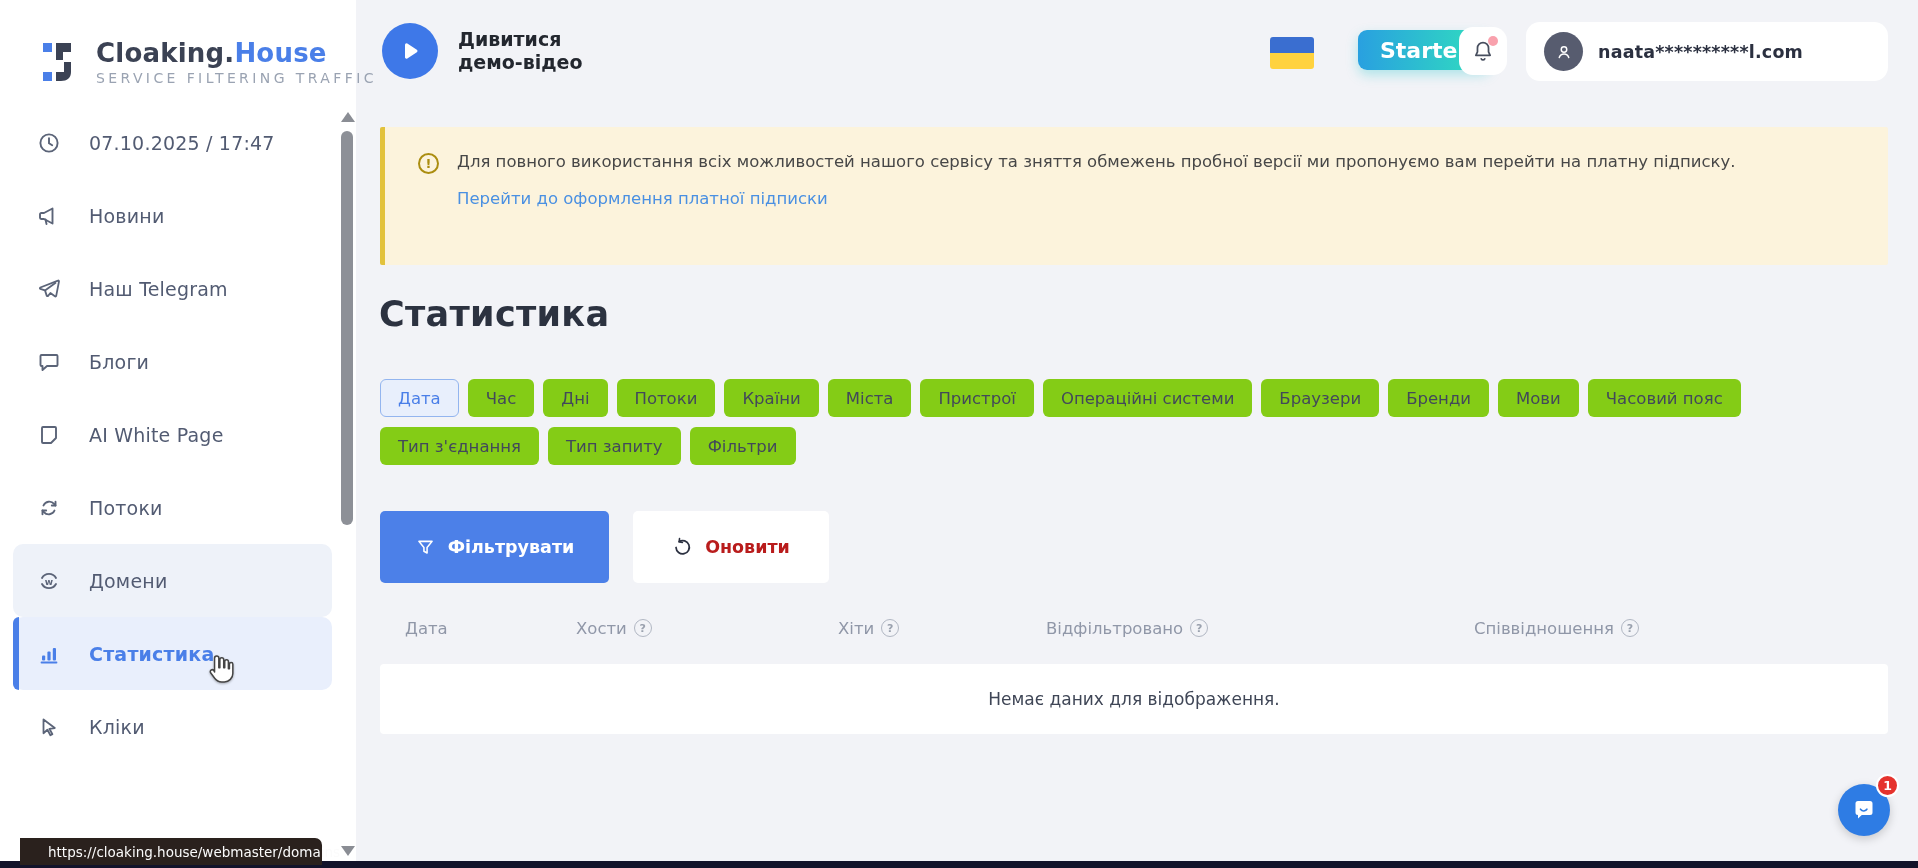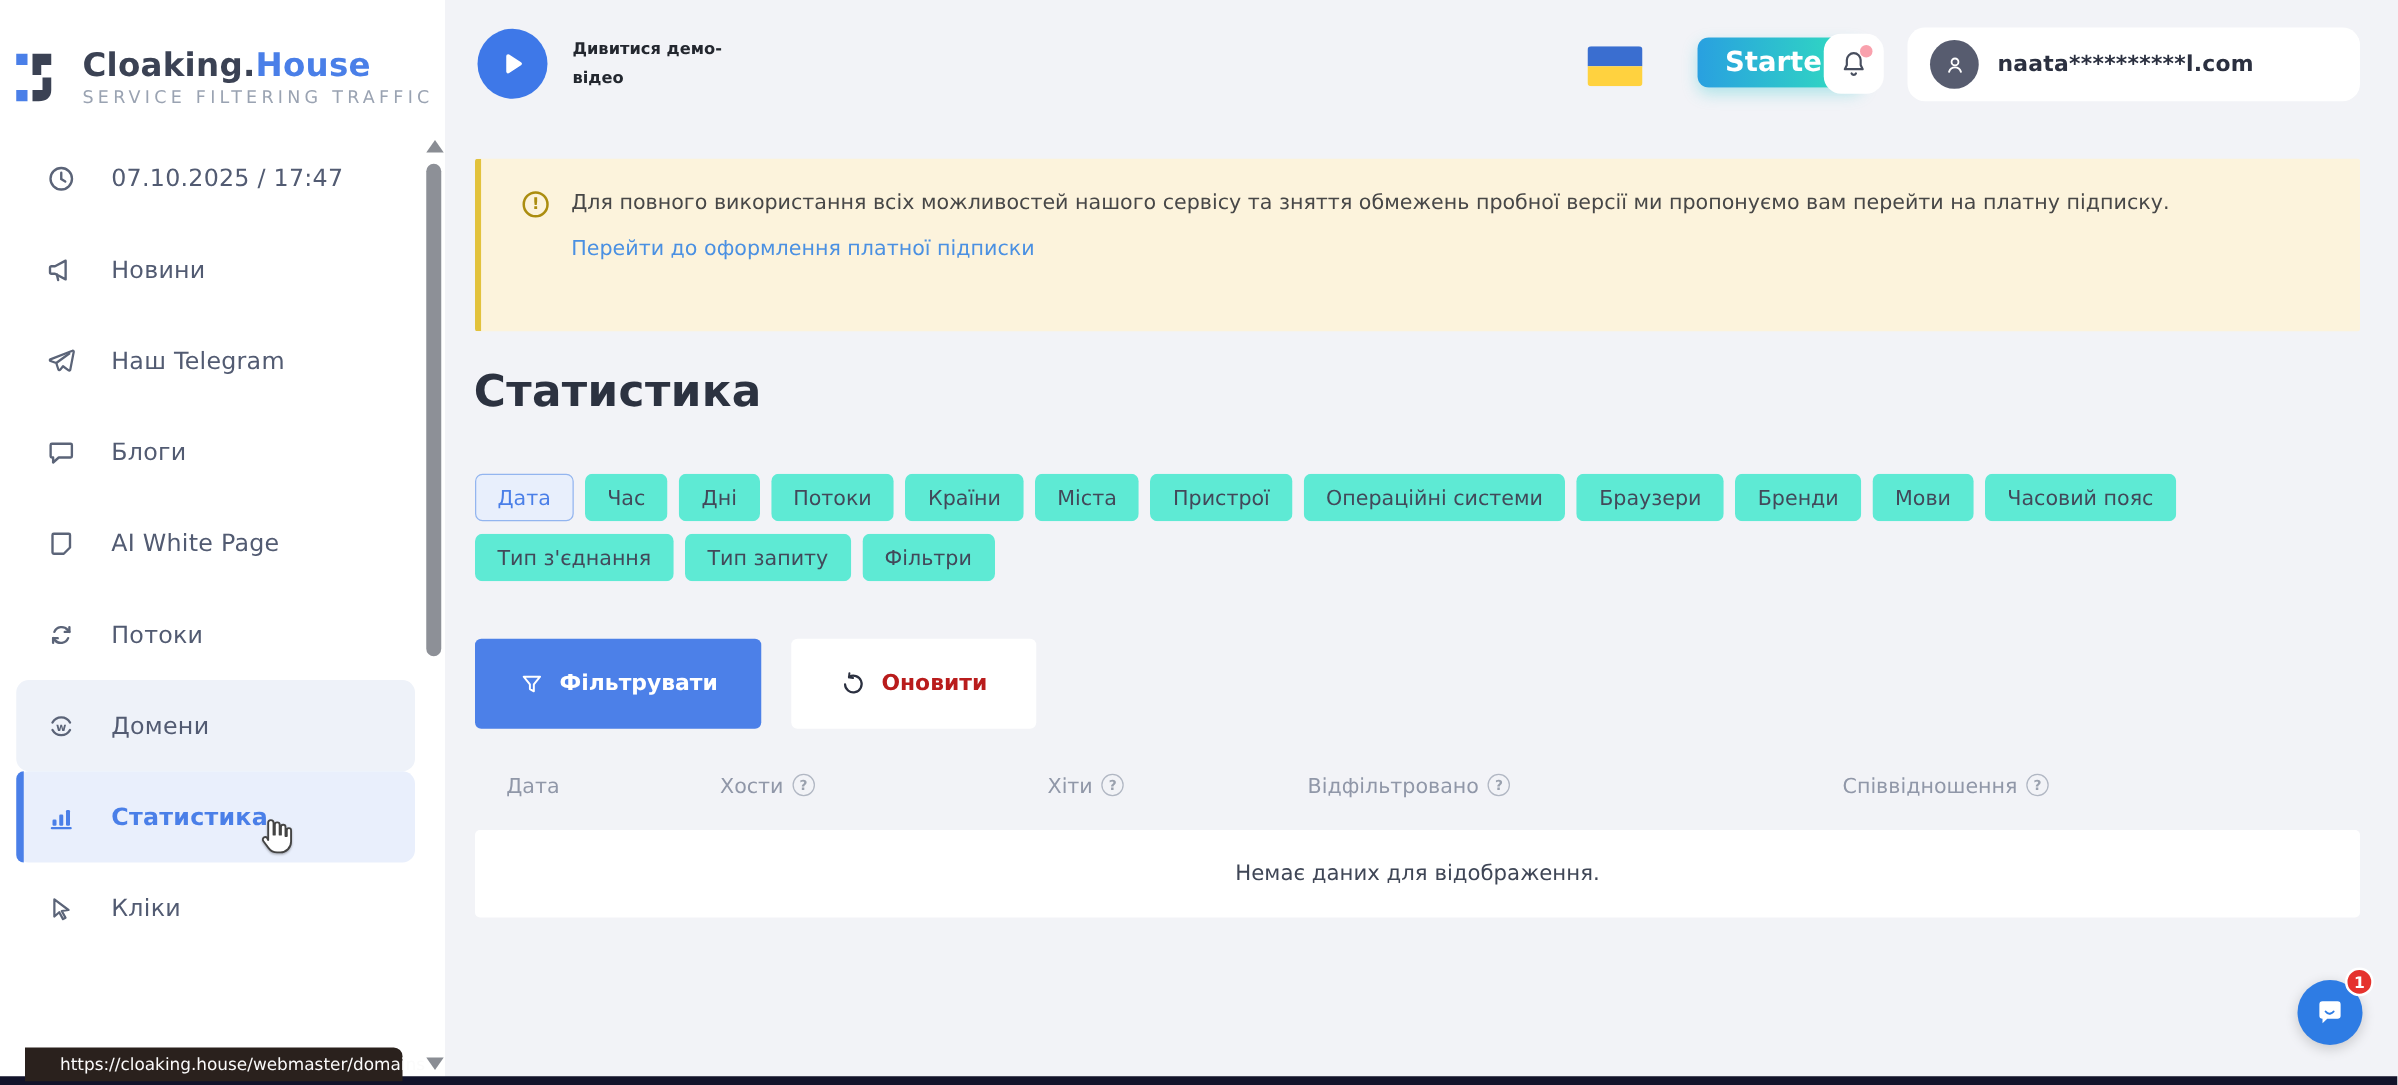--- a/index.html
+++ b/index.html
@@ -2,21 +2,21 @@
 <html><head>
 <meta charset="utf-8">
 <style>
   * { margin:0; padding:0; box-sizing:border-box; }
   html,body { width:1918px; height:868px; overflow:hidden; }
   body { font-family:"DejaVu Sans","Liberation Sans",sans-serif; background:#f2f3f7; }
   #app { position:relative; width:1918px; height:868px; }
 
   
   .sidebar { position:absolute; left:0; top:0; width:356px; height:868px; background:#ffffff; z-index:5; }
-  .logo { display:flex; align-items:center; gap:12px; padding:24px 0 0 12px; height:100px; }
+  .logo { display:flex; align-items:center; gap:12px; padding:24px 0 0 42px; height:100px; }
   .logo-mark { width:42px; height:48px; flex:0 0 auto; }
   .logo-text .brand { font-size:26px; font-weight:bold; letter-spacing:.2px; color:#3b4254; line-height:28px;}
   .logo-text .brand .accent { color:#4a7fe8; }
   .logo-text .tagline { font-size:14px; letter-spacing:3.4px; color:#9aa3b2; margin-top:3px; white-space:nowrap;}
 
   .side-list { position:absolute; top:106px; left:0; width:356px; }
   .side-item { position:relative; display:flex; align-items:center; height:73px; margin:0 24px 0 13px;
                padding-left:23px; gap:27px; border-radius:10px; color:#525b72; cursor:pointer; }
   .side-item .si-ic { width:26px; height:26px; display:flex; align-items:center; justify-content:center; flex:0 0 auto; }
   .side-item .si-label { font-size:19px; font-weight:500; letter-spacing:.2px; white-space:nowrap; }
@@ -30,21 +30,21 @@
   .sb-track { position:absolute; right:2px; top:104px; width:14px; height:764px; }
   .sb-arrow-up { position:absolute; top:8px; left:1px; width:0; height:0;
        border-left:7px solid transparent; border-right:7px solid transparent; border-bottom:10px solid #8a8d94; }
   .sb-thumb { position:absolute; top:27px; left:1px; width:12px; height:394px; background:#8d9097; border-radius:7px; }
   .sb-arrow-down { position:absolute; bottom:12px; left:1px; width:0; height:0;
        border-left:7px solid transparent; border-right:7px solid transparent; border-top:10px solid #8a8d94; }
 
   
   .demo-video { position:absolute; left:382px; top:23px; display:flex; align-items:center; gap:20px; z-index:3; cursor:pointer;}
   .play-circle { width:56px; height:56px; border-radius:50%; background:#3e78e8; display:flex; align-items:center; justify-content:center; }
-  .demo-label { width:132px; font-size:13px; font-weight:bold; color:#23272f; line-height:23px; }
+  .demo-label { width:132px; font-size:19px; font-weight:bold; color:#23272f; line-height:23px; }
 
   .flag { position:absolute; left:1270px; top:37px; width:44px; height:32px; border-radius:3px; overflow:hidden; }
   .flag .top { height:50%; background:#3a6ed0; } .flag .bot { height:50%; background:#ffd23f; }
 
   .starter-btn { position:absolute; left:1358px; top:30px; height:40px; padding:0 22px; border:none; border-radius:9px;
       background:linear-gradient(90deg,#29a0e0,#31e0bd); color:#fff; font-size:22px; font-weight:bold;
       font-family:inherit; cursor:pointer; box-shadow:0 5px 12px rgba(48,200,205,.35); }
 
   .bell-box { position:absolute; left:1459px; top:27px; width:48px; height:48px; background:#fff; border-radius:14px;
       display:flex; align-items:center; justify-content:center; cursor:pointer; }
@@ -61,21 +61,21 @@
   .banner-warn { position:absolute; left:33px; top:26px; width:21px; height:21px; border:2px solid #ab8d10; border-radius:50%;
       color:#ab8d10; font-size:13px; font-weight:bold; display:flex; align-items:center; justify-content:center; }
   .banner-text { font-size:16.5px; color:#474747; line-height:23px; max-width:1410px; }
   .banner-link { display:inline-block; margin-top:16px; font-size:16.5px; color:#4a90e2; text-decoration:none; cursor:pointer; }
 
   
   .page-title { position:absolute; left:379px; top:294px; font-size:35px; font-weight:bold; color:#2c3240; letter-spacing:.3px; }
 
   .tabs { position:absolute; left:380px; top:379px; width:1520px; }
   .tab-row { display:flex; gap:9px; margin-bottom:10px; }
-  .tab { height:38px; display:flex; align-items:center; padding:0 17px; background:#5eead4; border:1px solid transparent;
+  .tab { height:38px; display:flex; align-items:center; padding:0 17px; background:#84cc16; border:1px solid transparent;
       border-radius:6px; font-size:16.5px; color:#42495a; cursor:pointer; white-space:nowrap; }
   .tab.active { background:#e8effc; border-color:#93b5ef; color:#4a7fe8; }
 
   .actions { position:absolute; left:380px; top:511px; display:flex; gap:24px; }
   .btn { height:72px; border:none; border-radius:5px; font-family:inherit; font-size:17.5px; font-weight:bold;
       display:flex; align-items:center; justify-content:center; gap:12px; cursor:pointer; }
   .btn-filter { width:229px; background:#4c80e8; color:#fff; }
   .btn-refresh { width:196px; background:#fff; color:#b91c1c; }
 
   .thead { position:absolute; left:380px; top:609px; width:1508px; height:38px; display:grid;

